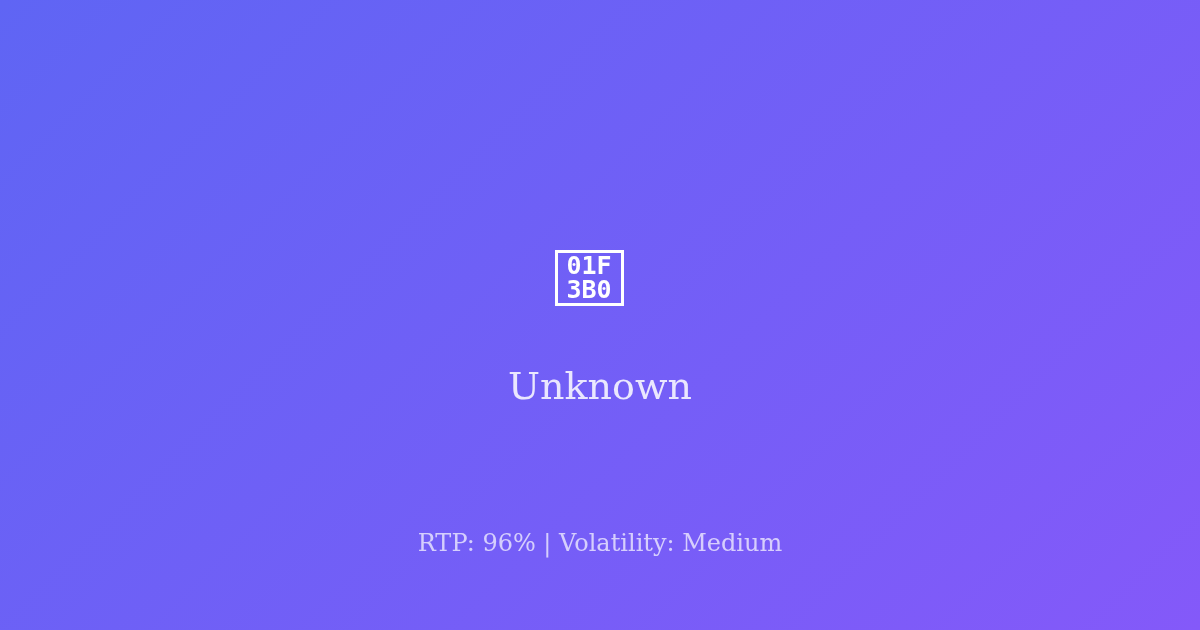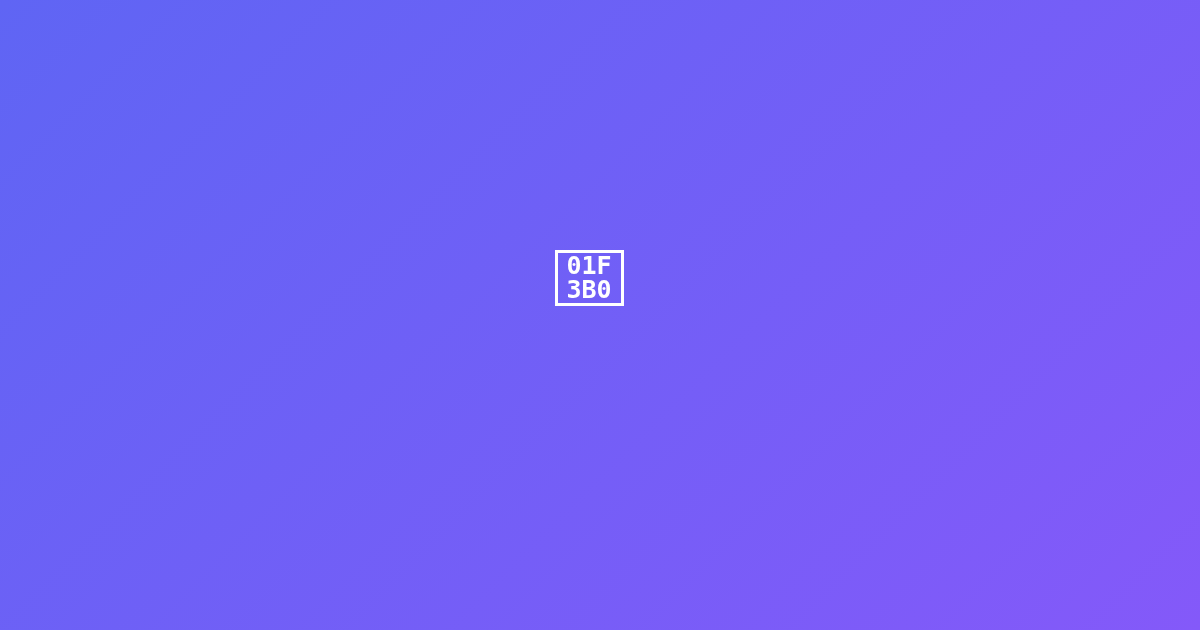--- a/index.html
+++ b/index.html
@@ -111,15 +111,17 @@
   <div class="title-row">
 
     <span class="tofu-glyph">
       <span class="tofu-row">01F</span>
       <span class="tofu-row">3B0</span>
     </span>
 
 
   </div>
 
+  <div class="game-subtitle">Unknown</div>
 
+  <div class="game-meta">RTP: 96% | Volatility: Medium</div>
 
 </div>
 
 </body></html>

